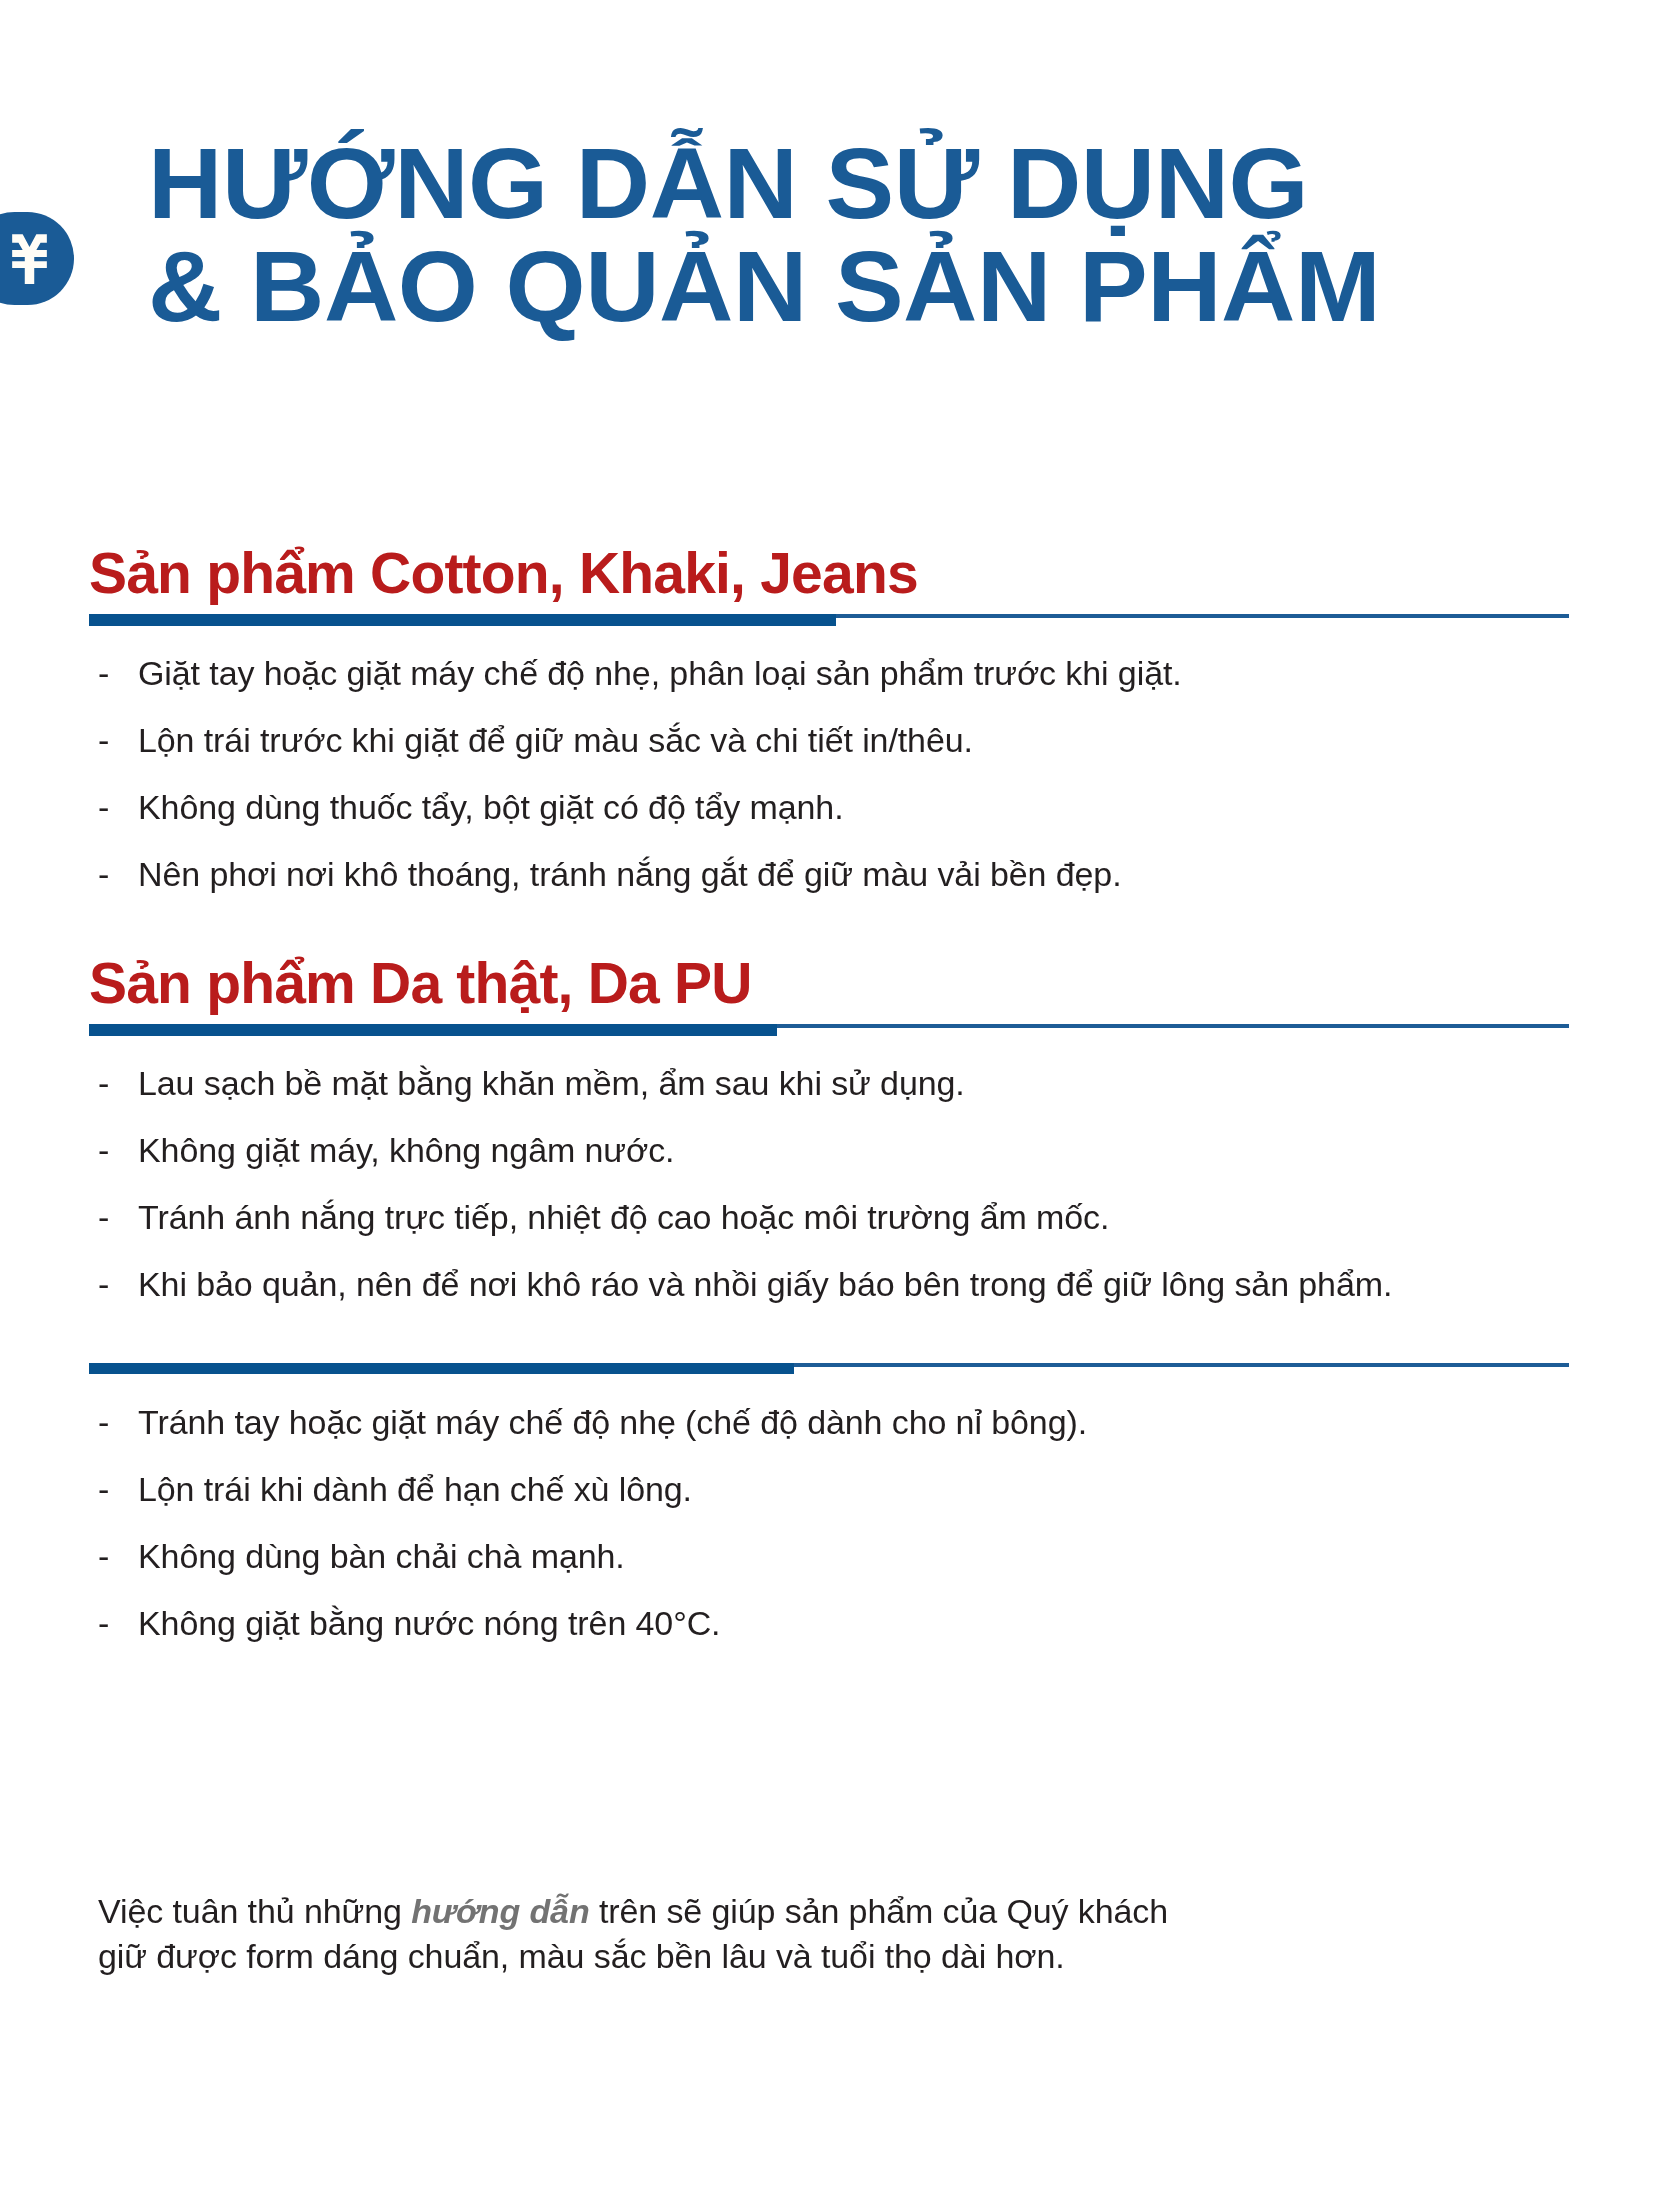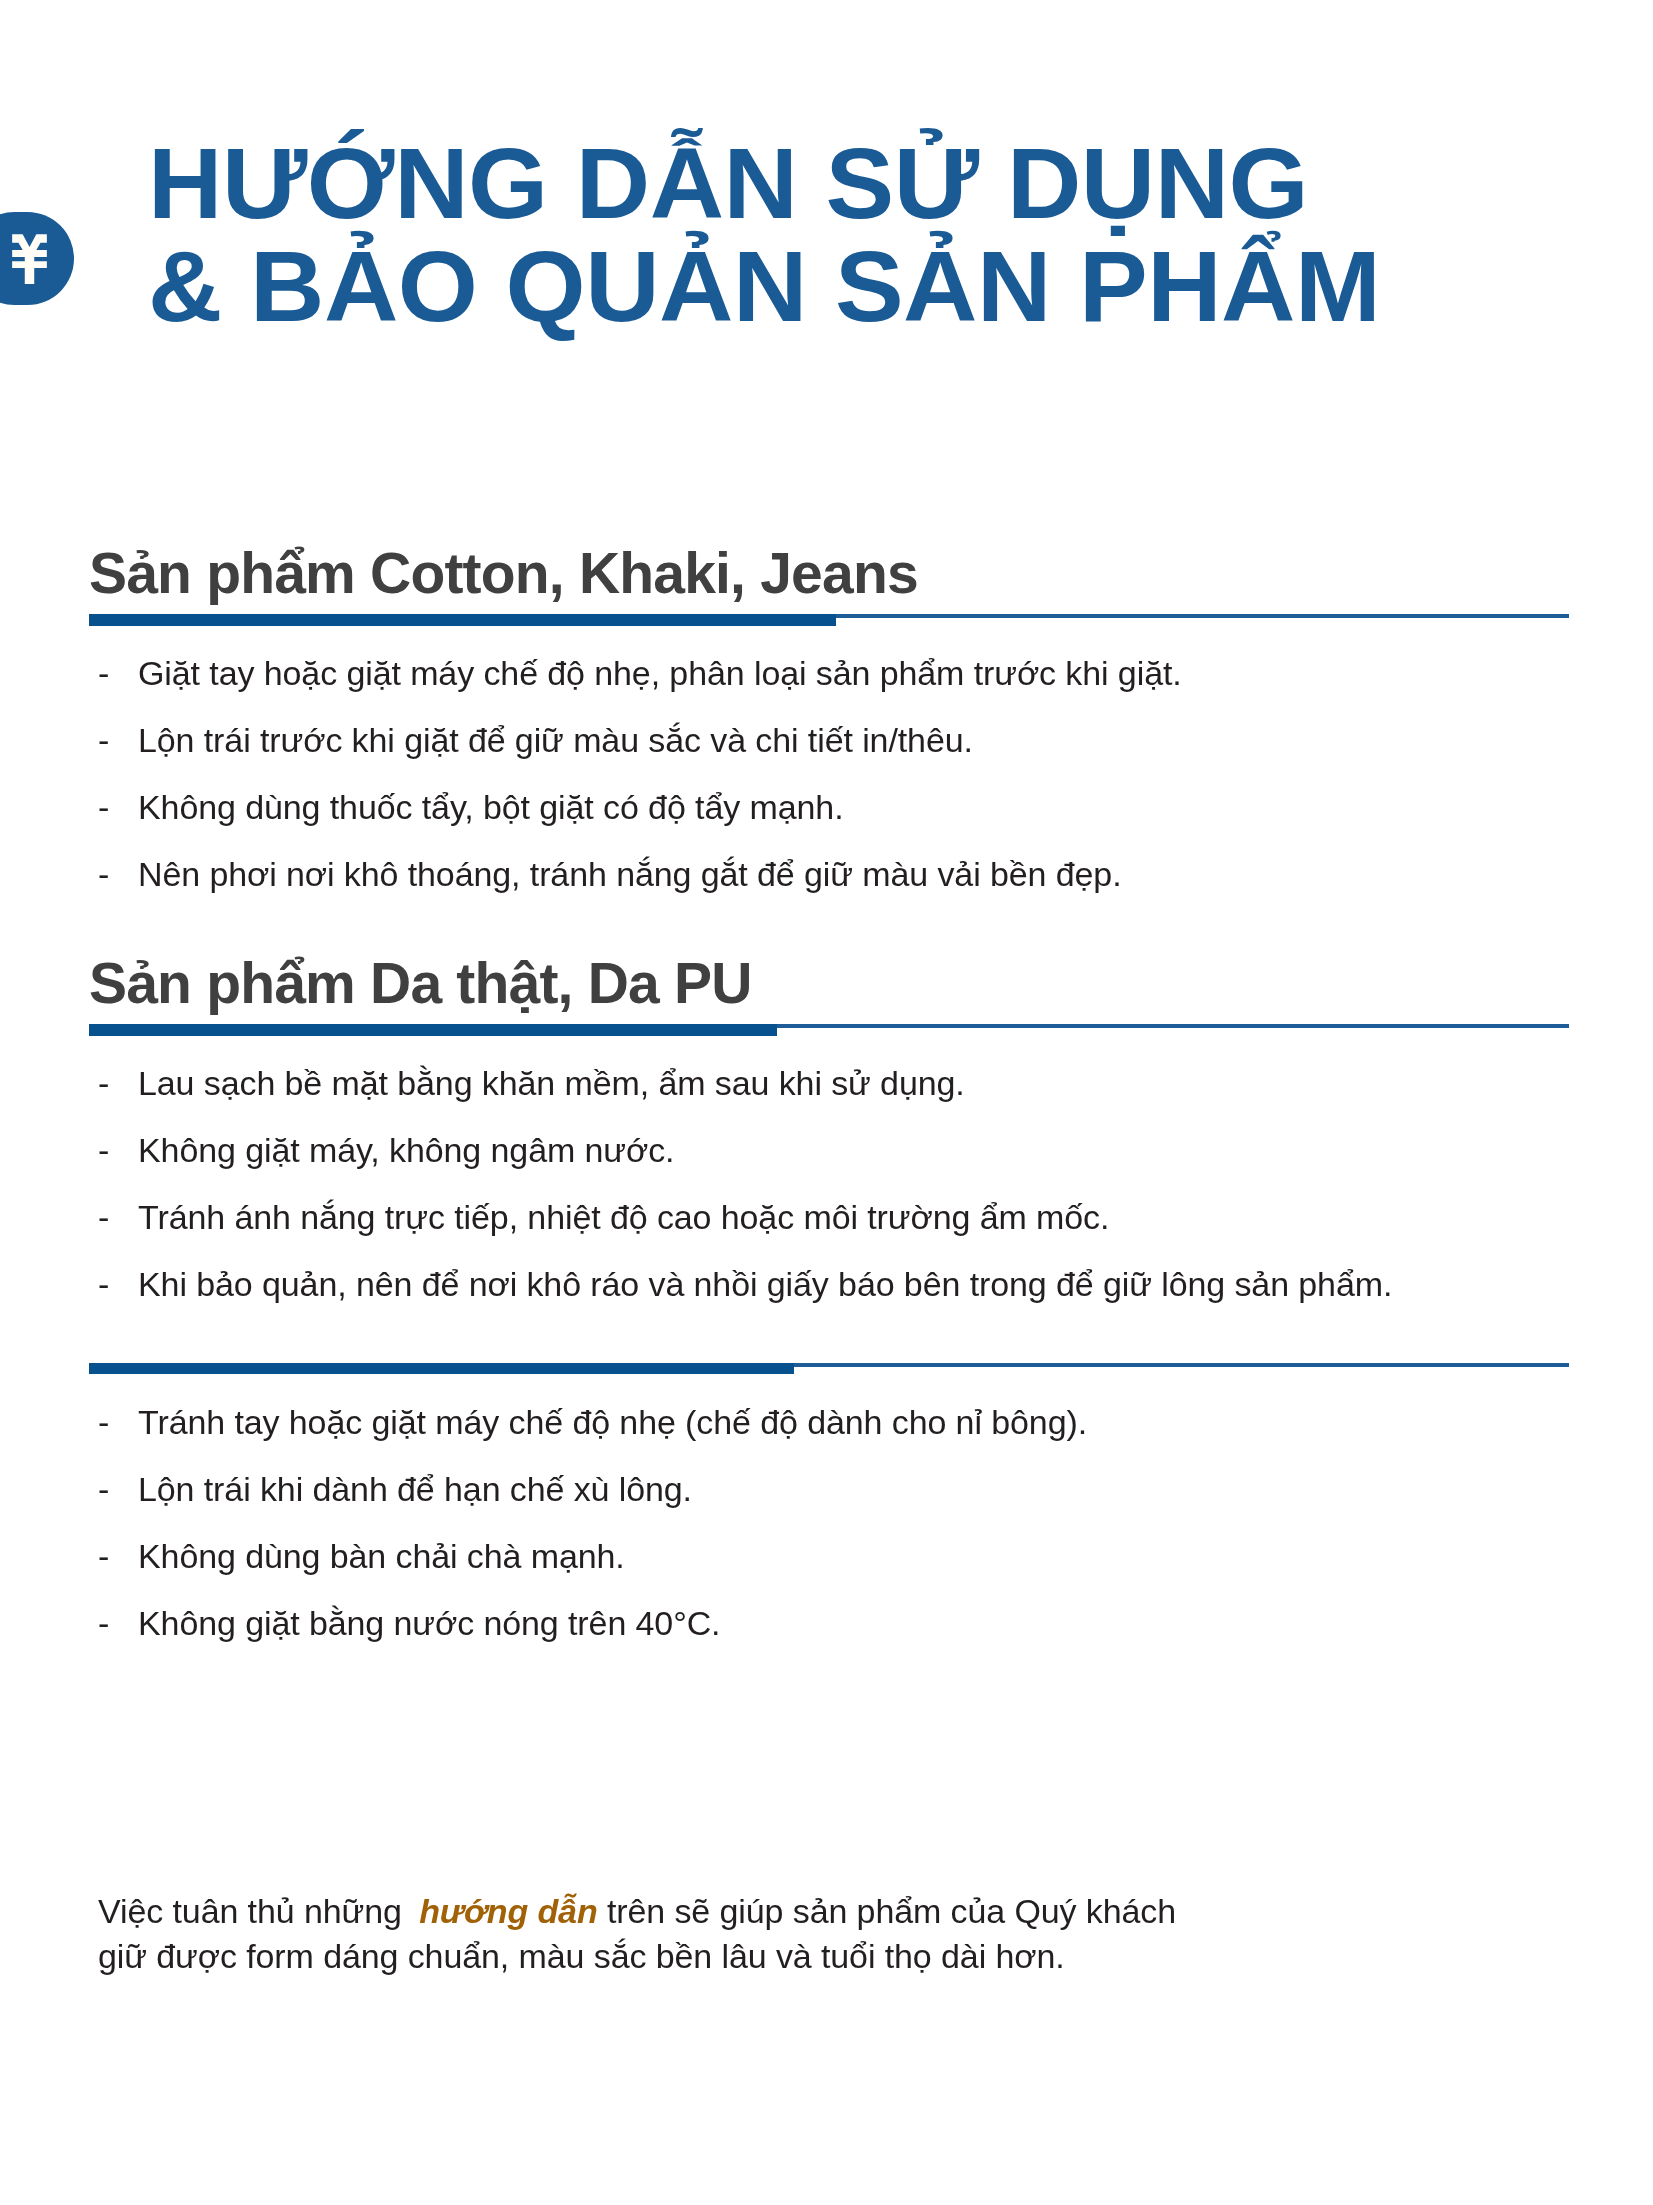--- a/index.html
+++ b/index.html
@@ -72,21 +72,21 @@
     position: relative;
     margin-bottom: 0;
   }
   .section-heading {
     margin: 0;
     padding: 0 0 0 89px;
     font-family: "Liberation Sans", "DejaVu Sans", sans-serif;
     font-weight: 700;
     font-size: 57px;
     line-height: 1.18;
-    color: #404040;
+    color: #b91c1c;
     letter-spacing: -0.8px;
     white-space: nowrap;
   }
   .rule {
     position: relative;
     height: 11.6px;
     margin: 4.2px 0 0 89px;
     width: 1480px;
   }
   .rule .thin {
@@ -149,24 +149,23 @@
     position: absolute;
     left: 98px;
     top: 1889px;
     width: 1429px;
     font-size: 34px;
     line-height: 1.32;
     color: #231f20;
     letter-spacing: -0.1px;
   }
   .closing .hl {
-    color: #a16207;
+    color: #737373;
     font-weight: 700;
     font-style: italic;
-    margin-left: 8px;
   }
   .closing .cl-line { display: block; white-space: nowrap; }
 </style>
 </head>
 <body>
 
 <div class="header">
 
   <div class="logo-badge">
     <span>

